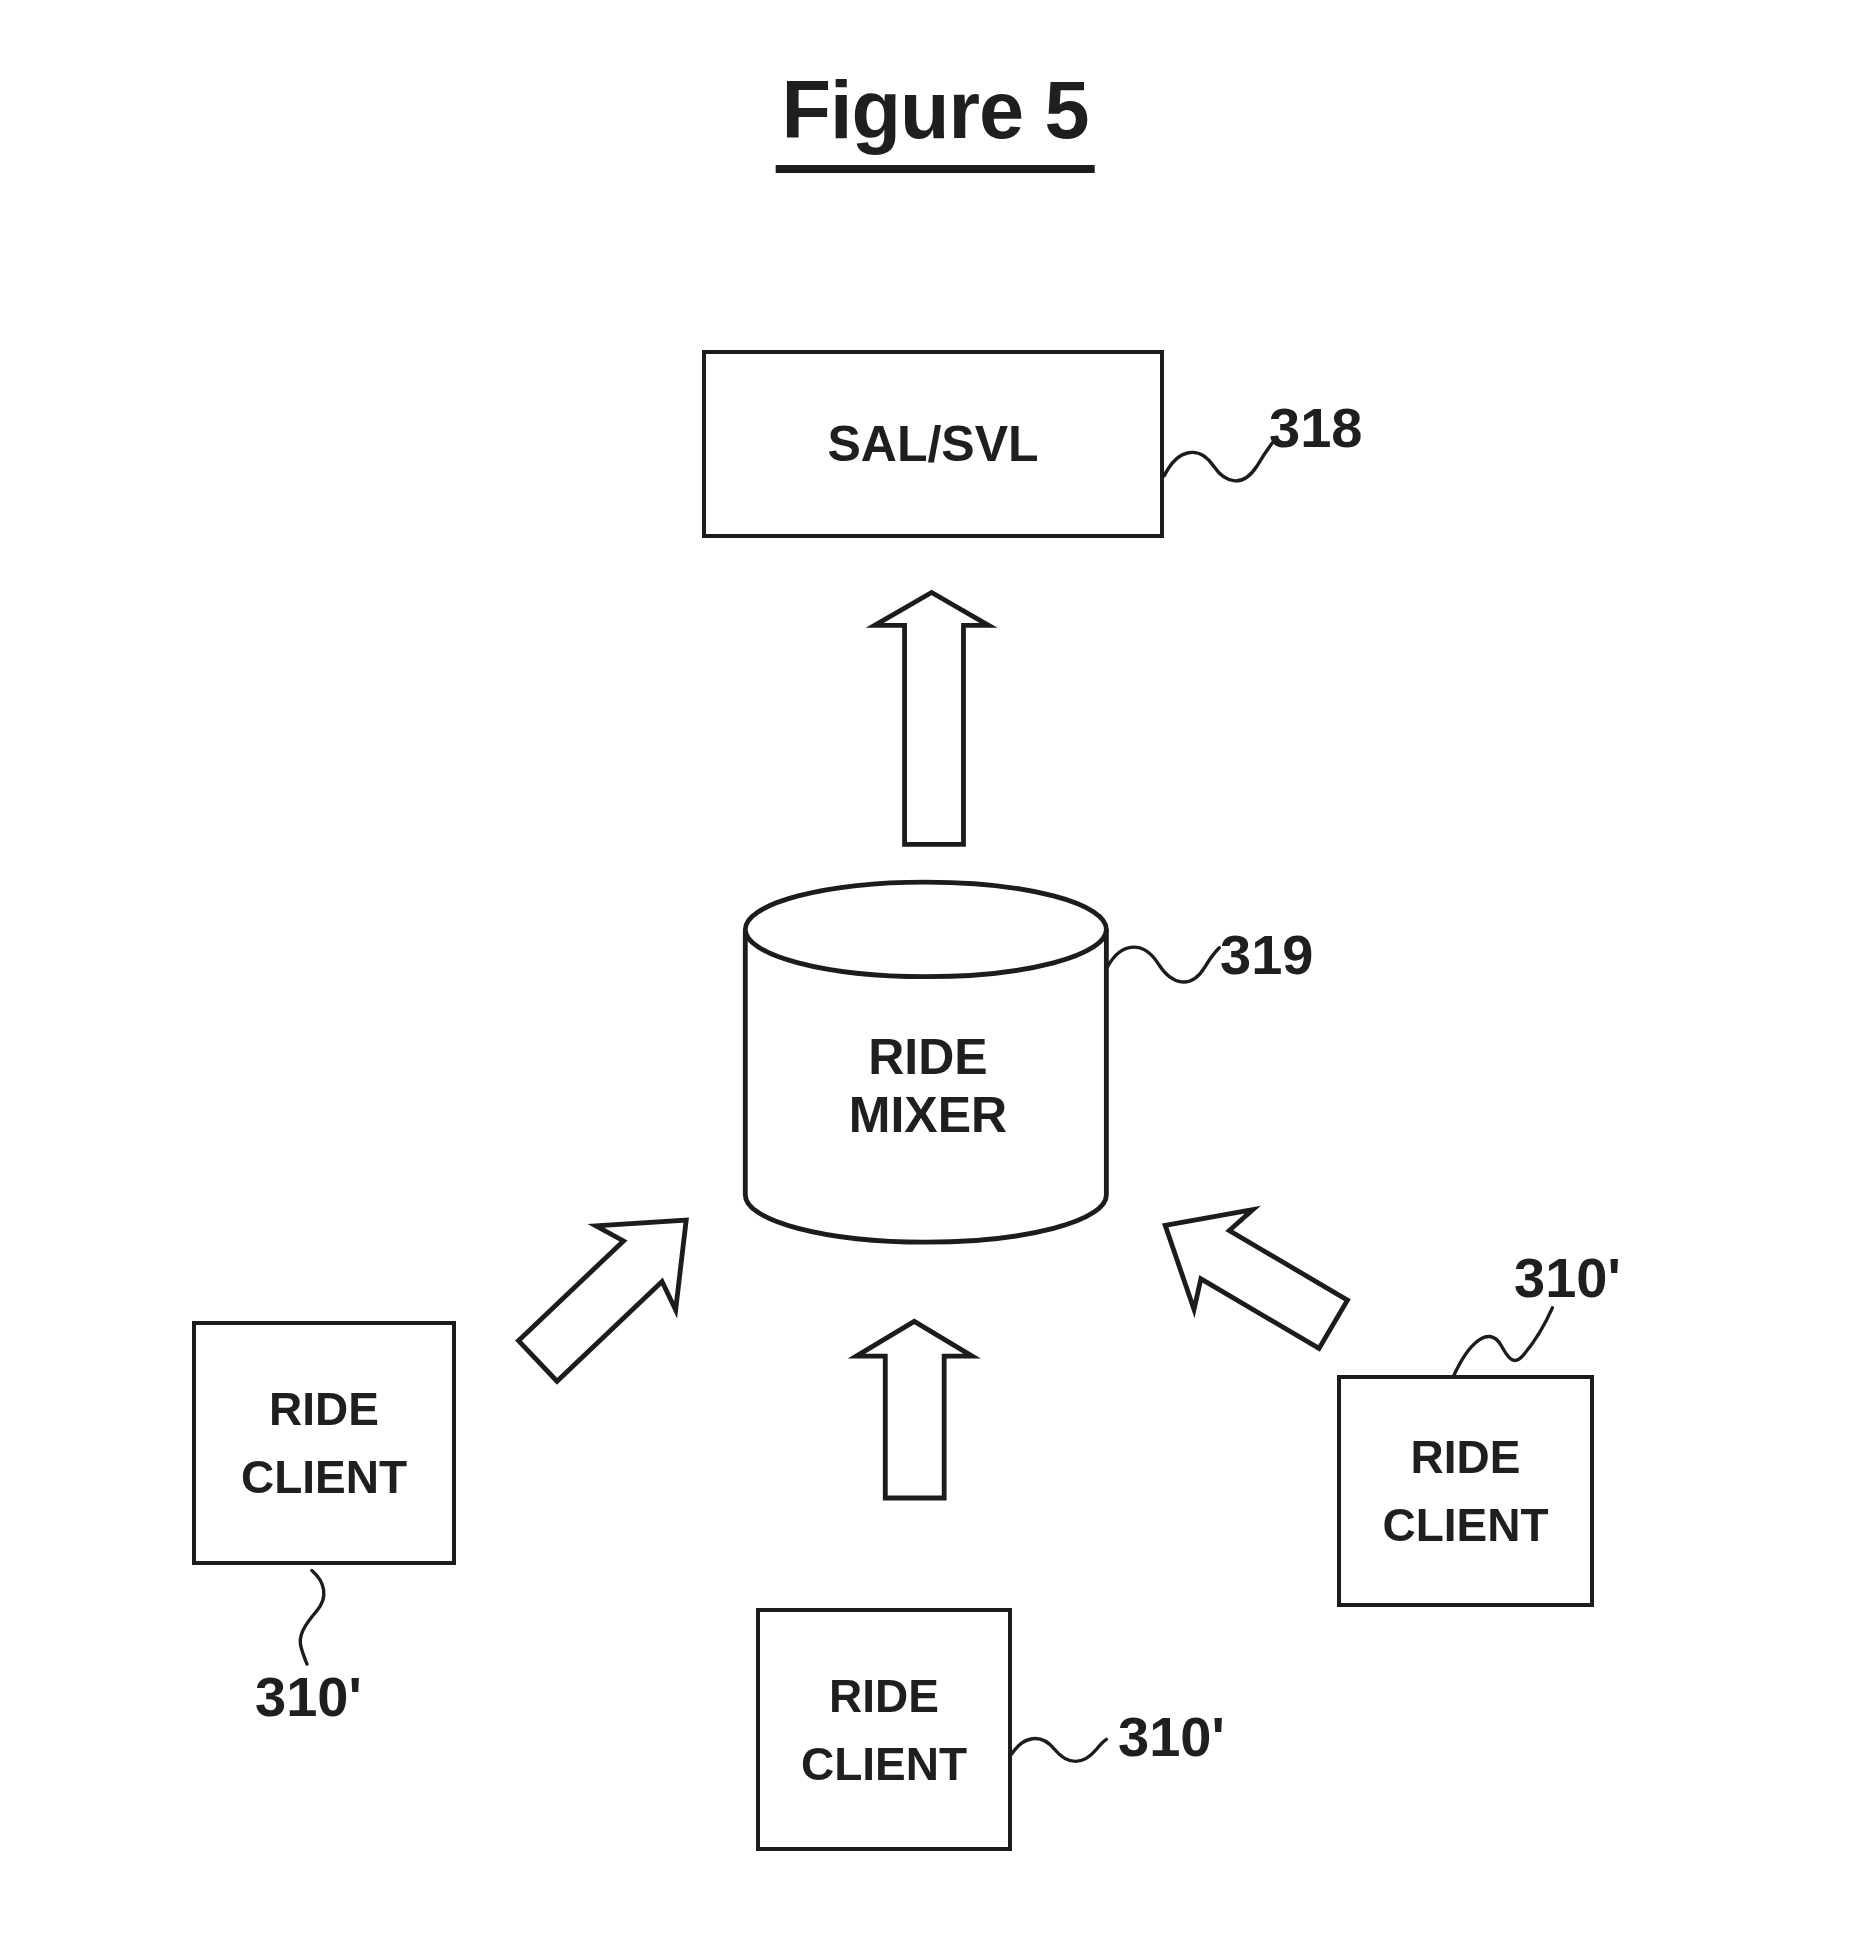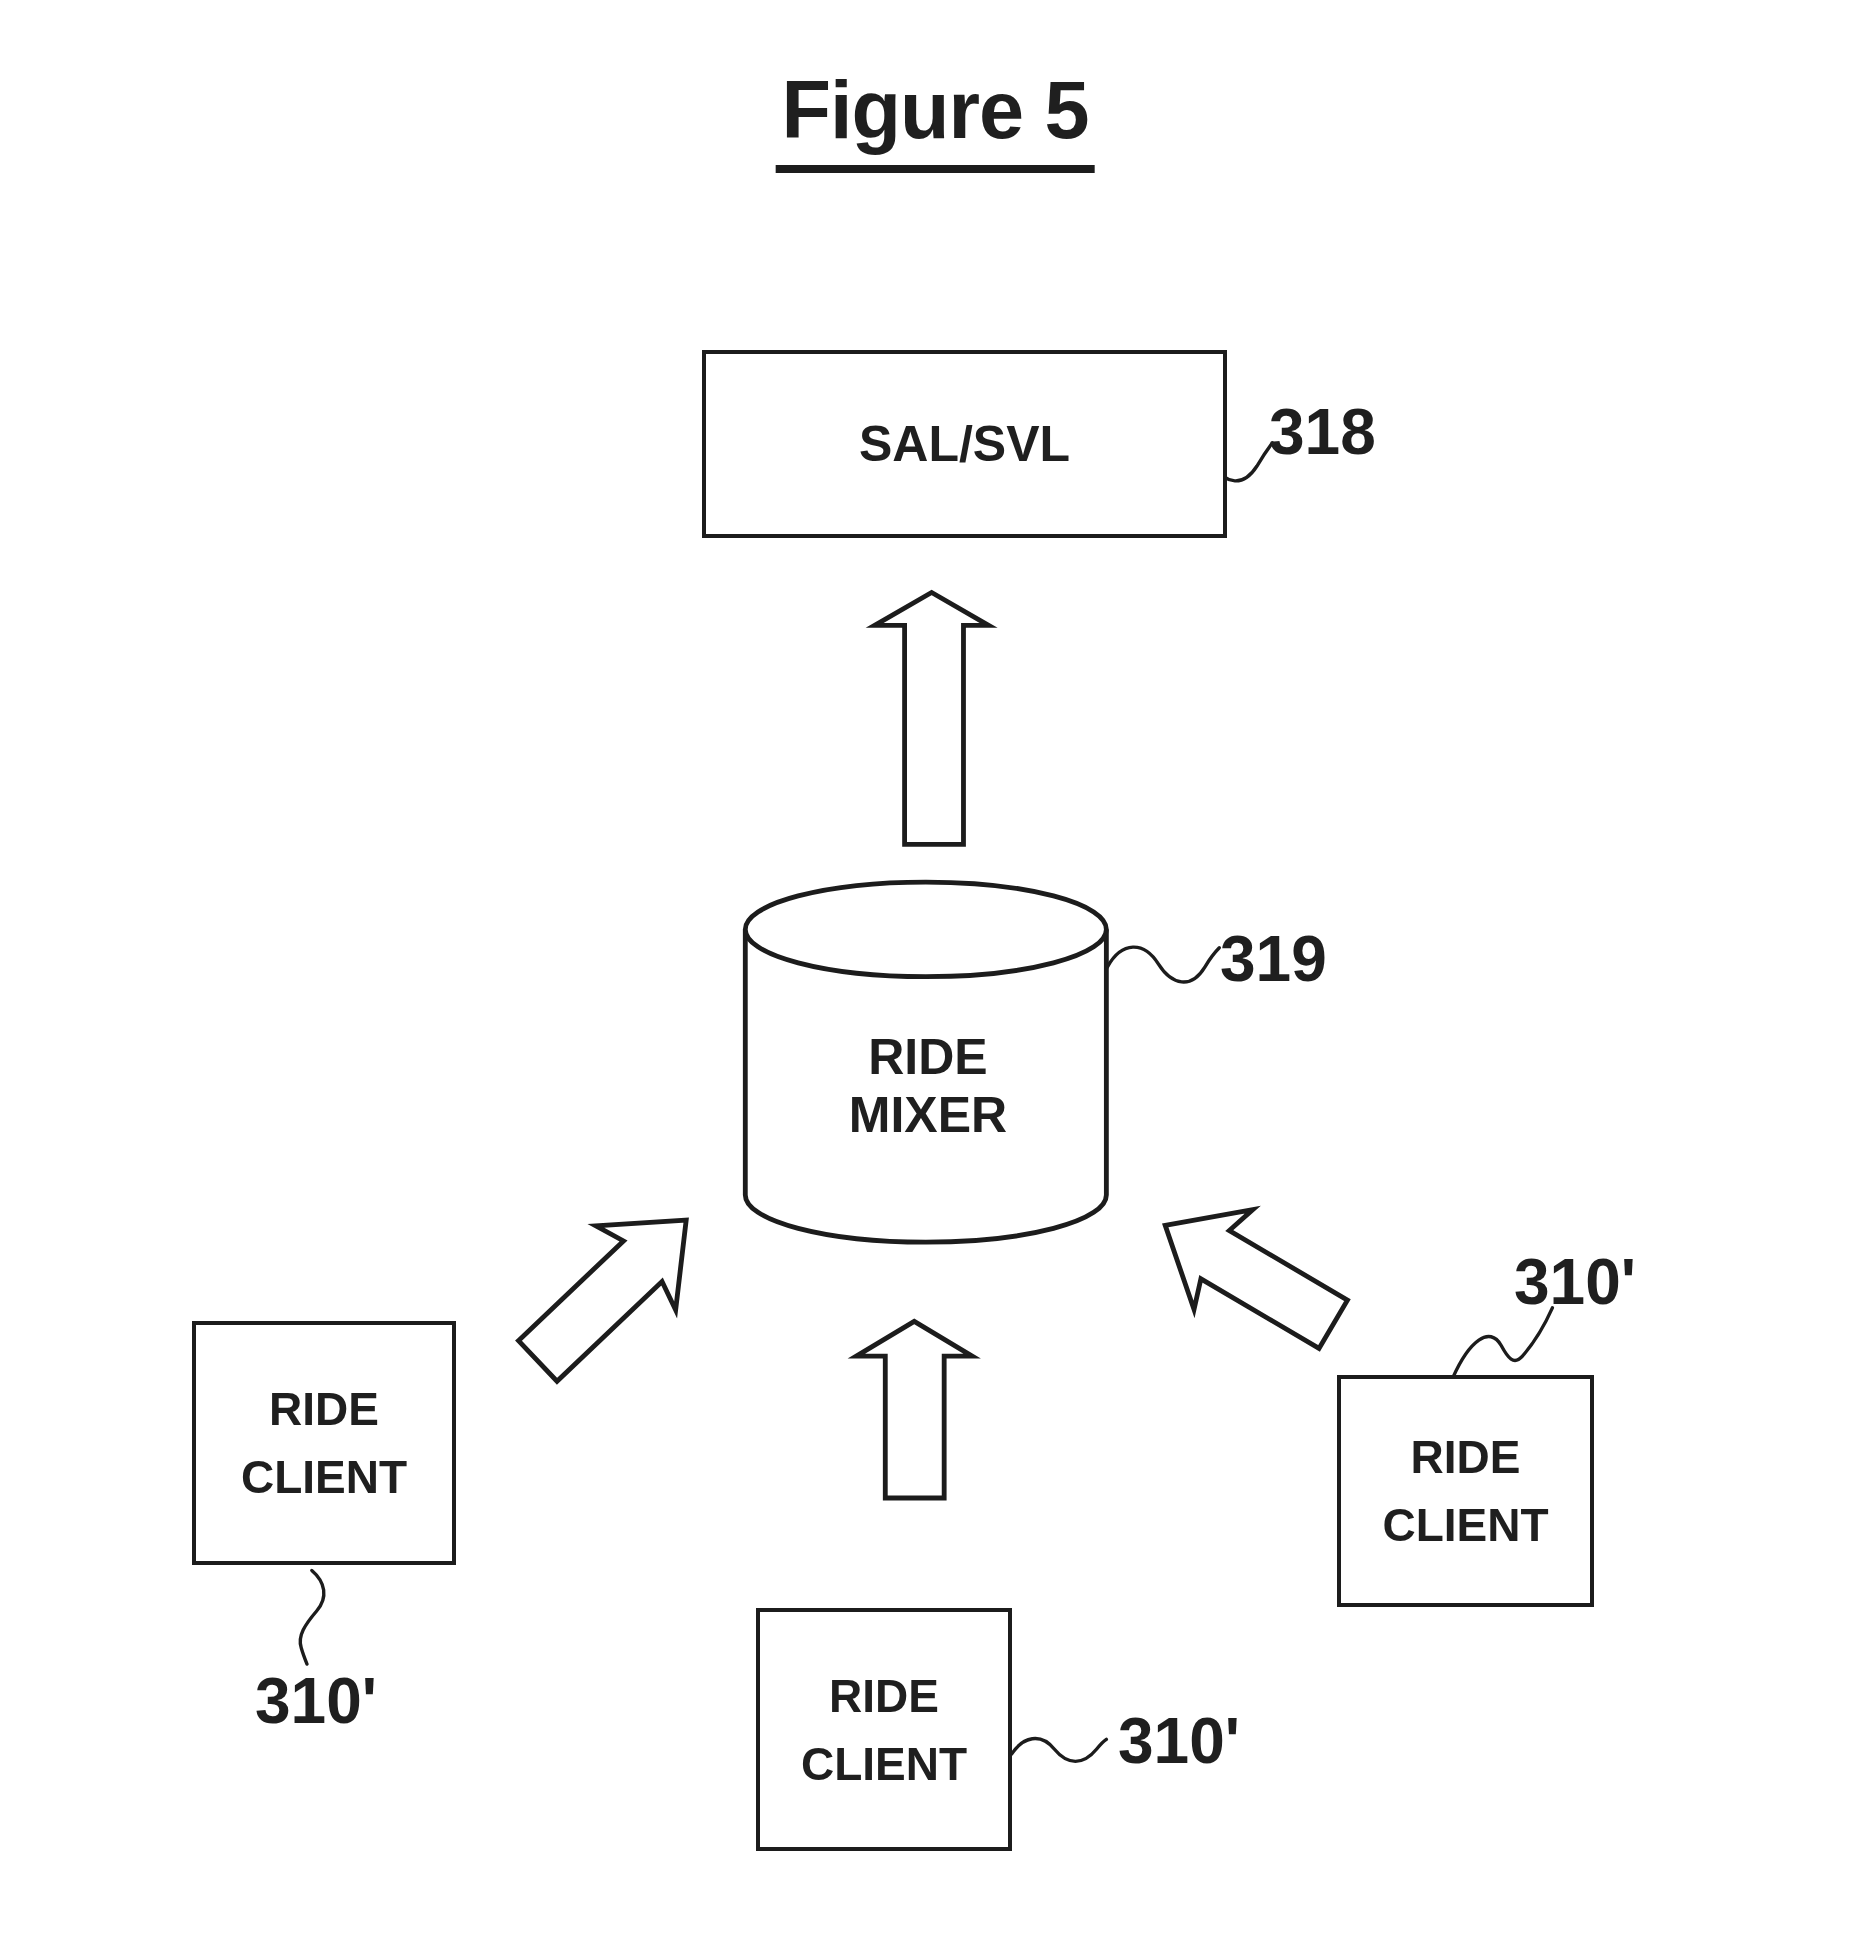--- a/index.html
+++ b/index.html
@@ -26,28 +26,28 @@
     border:4.8px solid #1c1c1c;
     background:#ffffff;
     display:flex;flex-direction:column;
     align-items:center;justify-content:center;
     text-align:center;
   }
   .node-box .lbl{
     font-size:50px;font-weight:600;letter-spacing:0px;line-height:1.0;
   }
   .client .lbl{font-size:46px;line-height:68px;}
-  #box-salsvl{left:702px;top:334px;width:525px;height:188px;}
+  #box-salsvl{left:702px;top:334px;width:462px;height:188px;}
   #box-client-left{left:192px;top:1305px;width:264px;height:244px;}
   #box-client-bottom{left:756px;top:1592px;width:256px;height:243px;}
   #box-client-right{left:1337px;top:1359px;width:257px;height:232px;}
   #lbl-mixer{left:783px;top:1041px;width:290px;height:58px;
     display:flex;align-items:center;justify-content:center;text-align:center;}
   .refnum{
-    font-size:64px;font-weight:600;white-space:nowrap;line-height:1.0;text-align:right;
+    font-size:56px;font-weight:600;white-space:nowrap;line-height:1.0;text-align:right;
   }
   #ref-318{left:1269px;top:384px;}
   #ref-319{left:1220px;top:911px;}
   #ref-310-left{left:255px;top:1653px;}
   #ref-310-bottom{left:1118px;top:1693px;}
   #ref-310-right{left:1514px;top:1234px;}
 </style>
 </head>
 <body>
 

